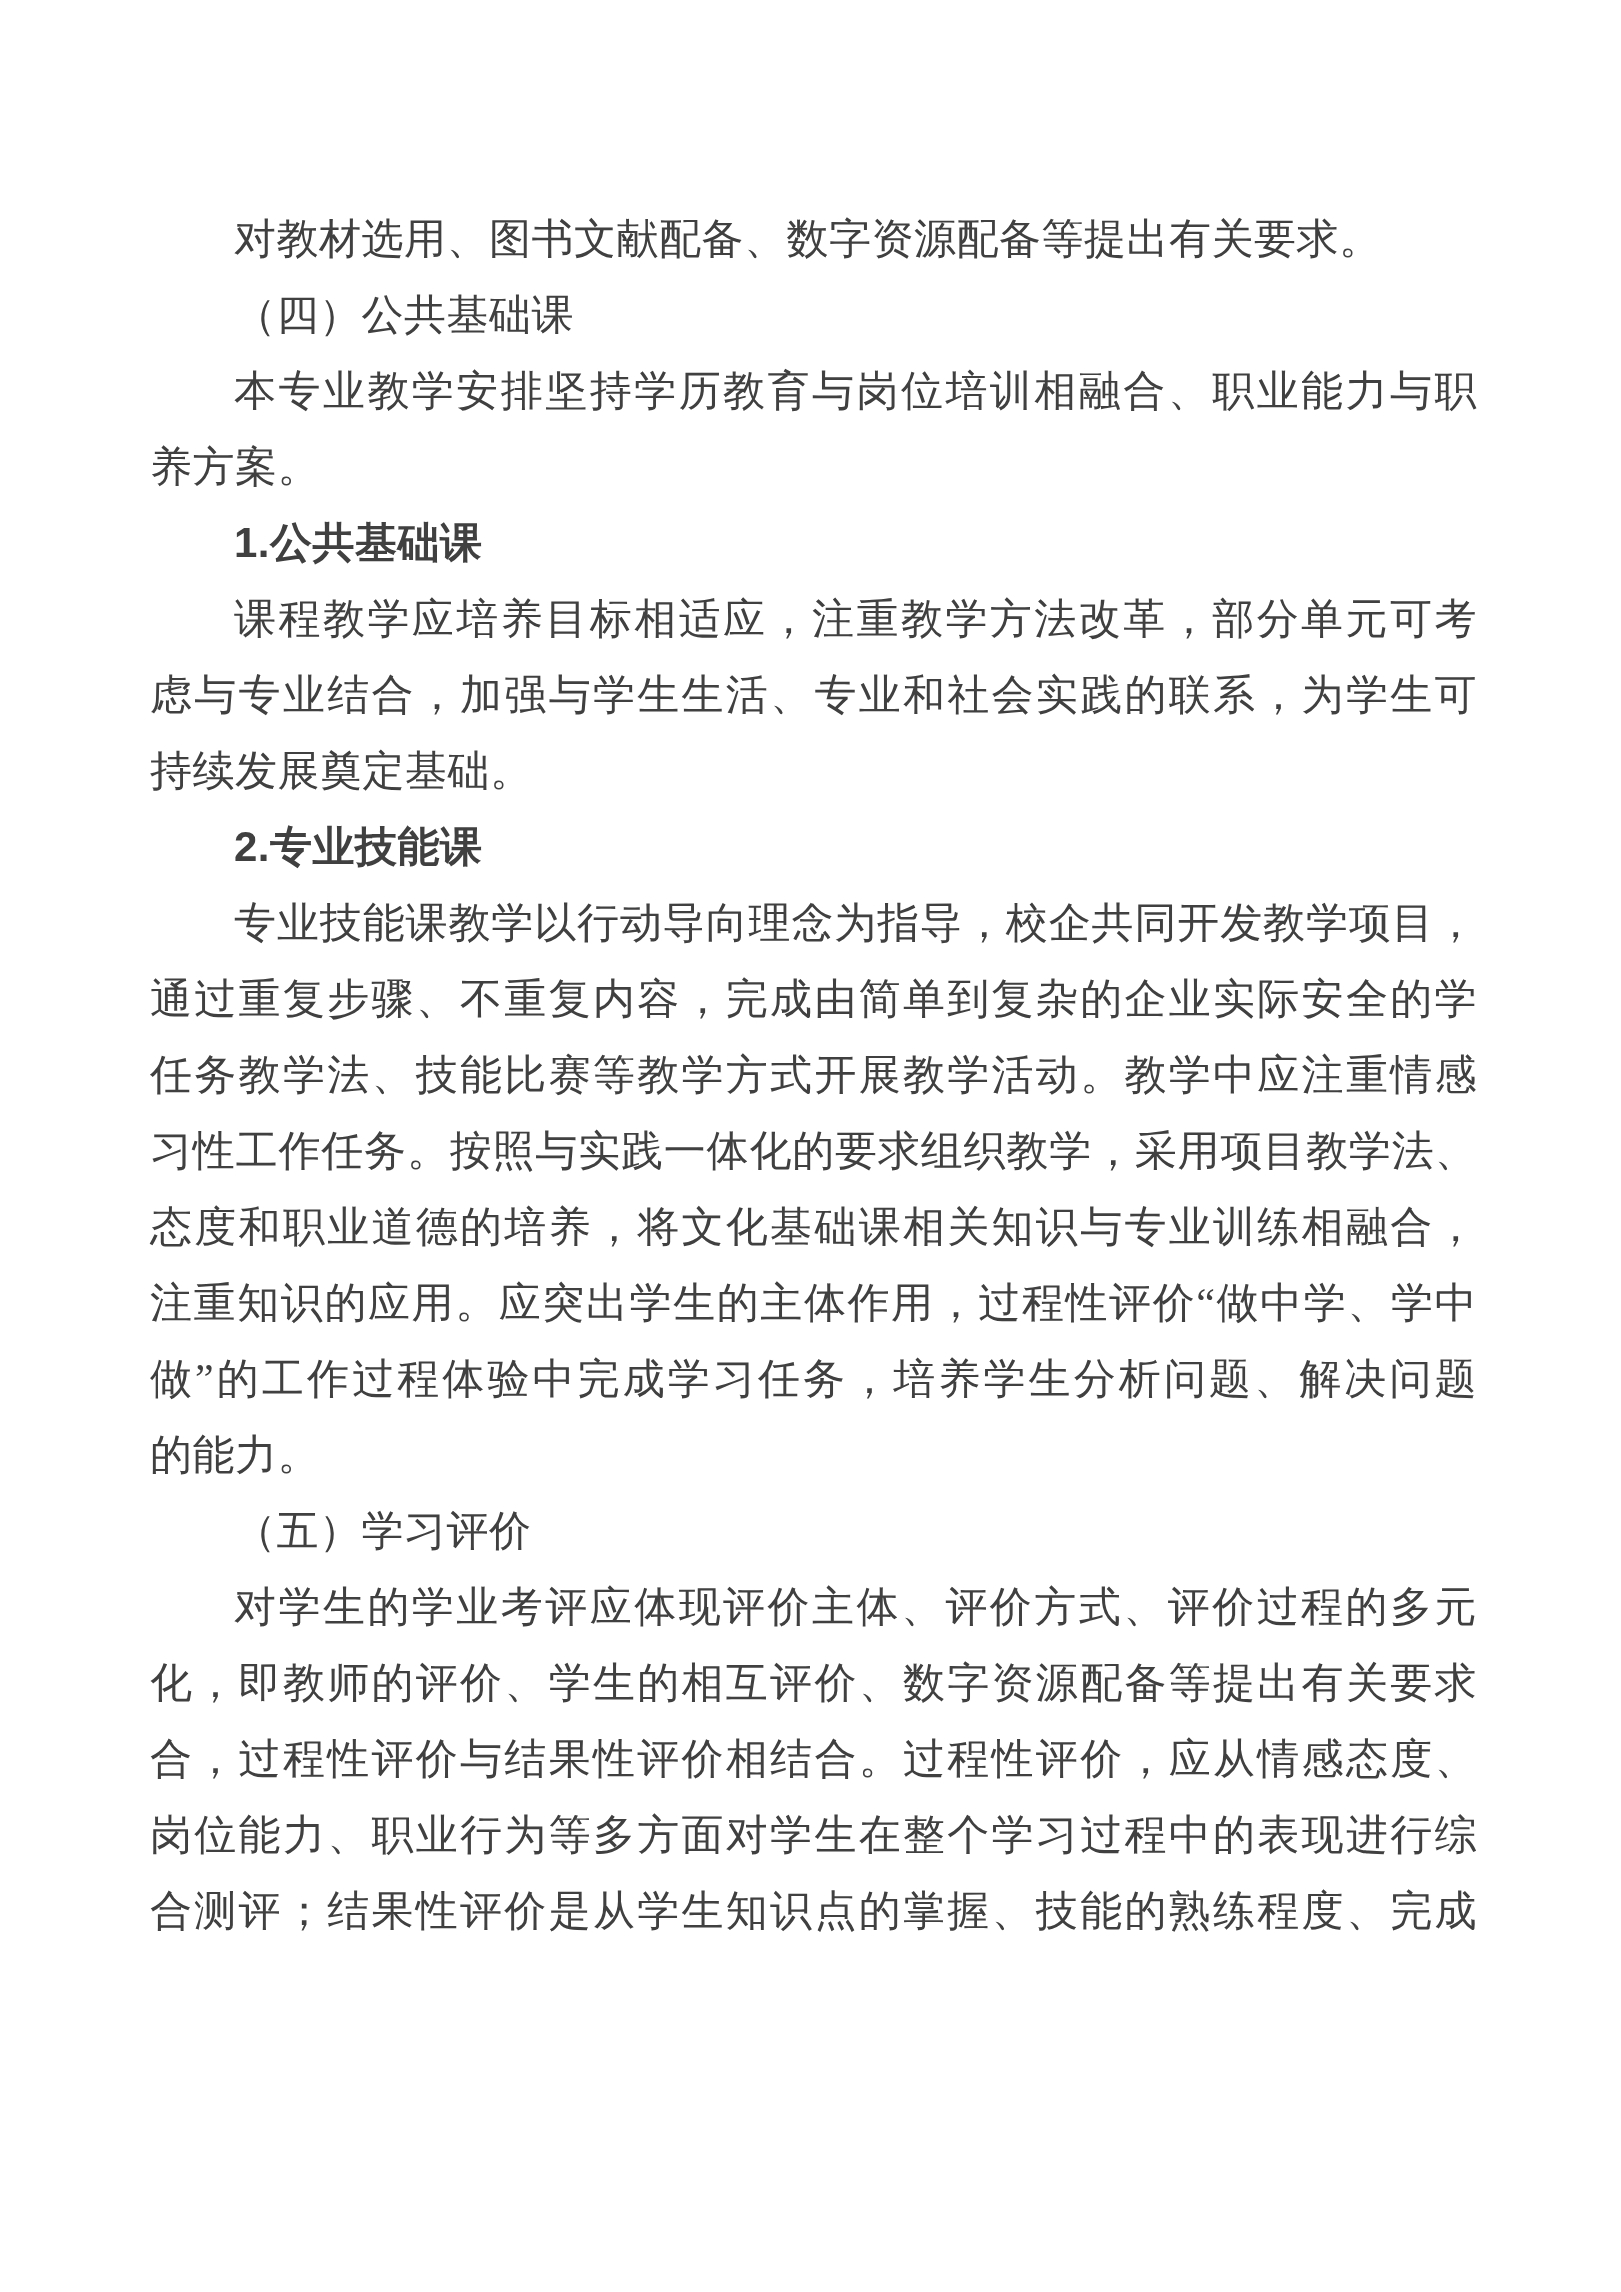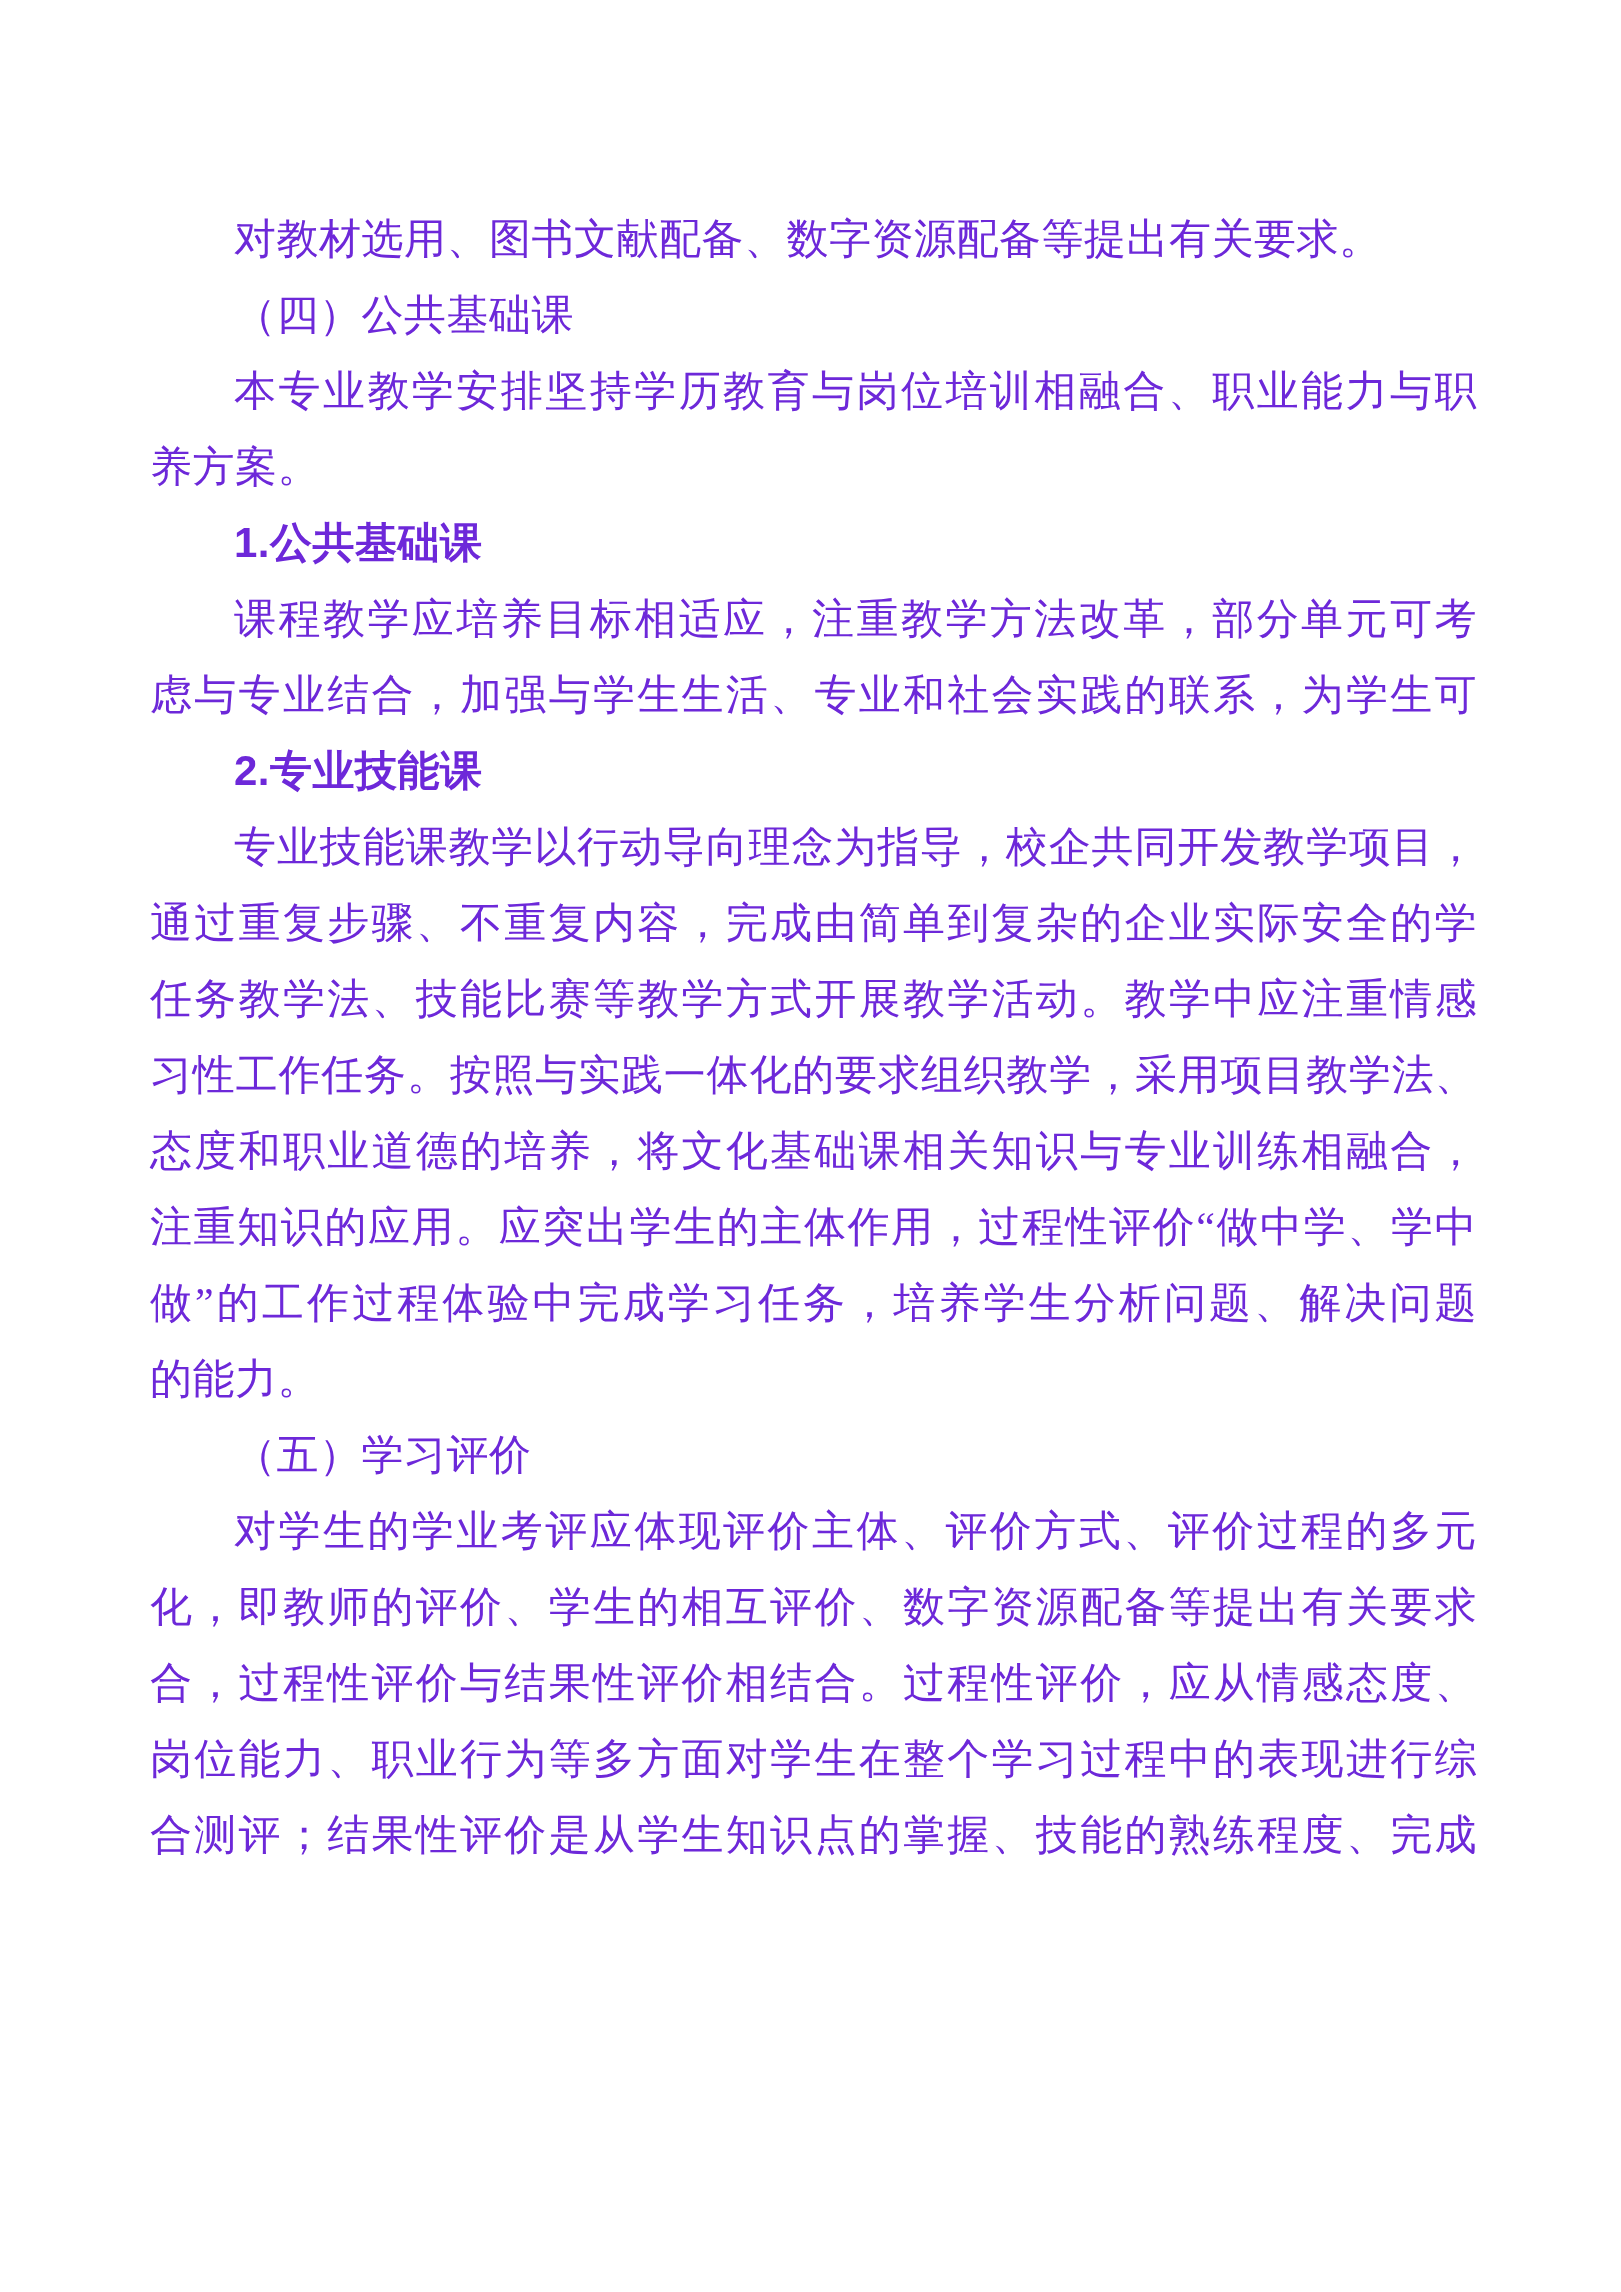--- a/index.html
+++ b/index.html
@@ -7,21 +7,21 @@
     padding: 0;
     background: #ffffff;
   }
   .page {
     position: relative;
     width: 1621px;
     height: 2293px;
     background: #ffffff;
     overflow: hidden;
     font-family: "Liberation Serif", "DejaVu Serif", serif;
-    color: #6d28d9;
+    color: #404040;
   }
   .text-block {
     position: absolute;
     left: 150px;
     top: 201px;
     width: 1327px;
   }
   .line {
     font-size: 42px;
     height: 76px;
@@ -58,20 +58,21 @@
       <div class="block">
         <div class="line indent fill">本专业教学安排坚持学历教育与岗位培训相融合、职业能力与职</div>
         <div class="line">养方案。</div>
       </div>
       <div class="block bold">
         <div class="line indent">1.公共基础课</div>
       </div>
       <div class="block">
         <div class="line indent fill">课程教学应培养目标相适应，注重教学方法改革，部分单元可考</div>
         <div class="line fill">虑与专业结合，加强与学生生活、专业和社会实践的联系，为学生可</div>
+        <div class="line">持续发展奠定基础。</div>
       </div>
       <div class="block bold">
         <div class="line indent">2.专业技能课</div>
       </div>
       <div class="block">
         <div class="line indent fill">专业技能课教学以行动导向理念为指导，校企共同开发教学项目，</div>
         <div class="line fill">通过重复步骤、不重复内容，完成由简单到复杂的企业实际安全的学</div>
         <div class="line fill">任务教学法、技能比赛等教学方式开展教学活动。教学中应注重情感</div>
         <div class="line fill">习性工作任务。按照与实践一体化的要求组织教学，采用项目教学法、</div>
         <div class="line fill">态度和职业道德的培养，将文化基础课相关知识与专业训练相融合，</div>

